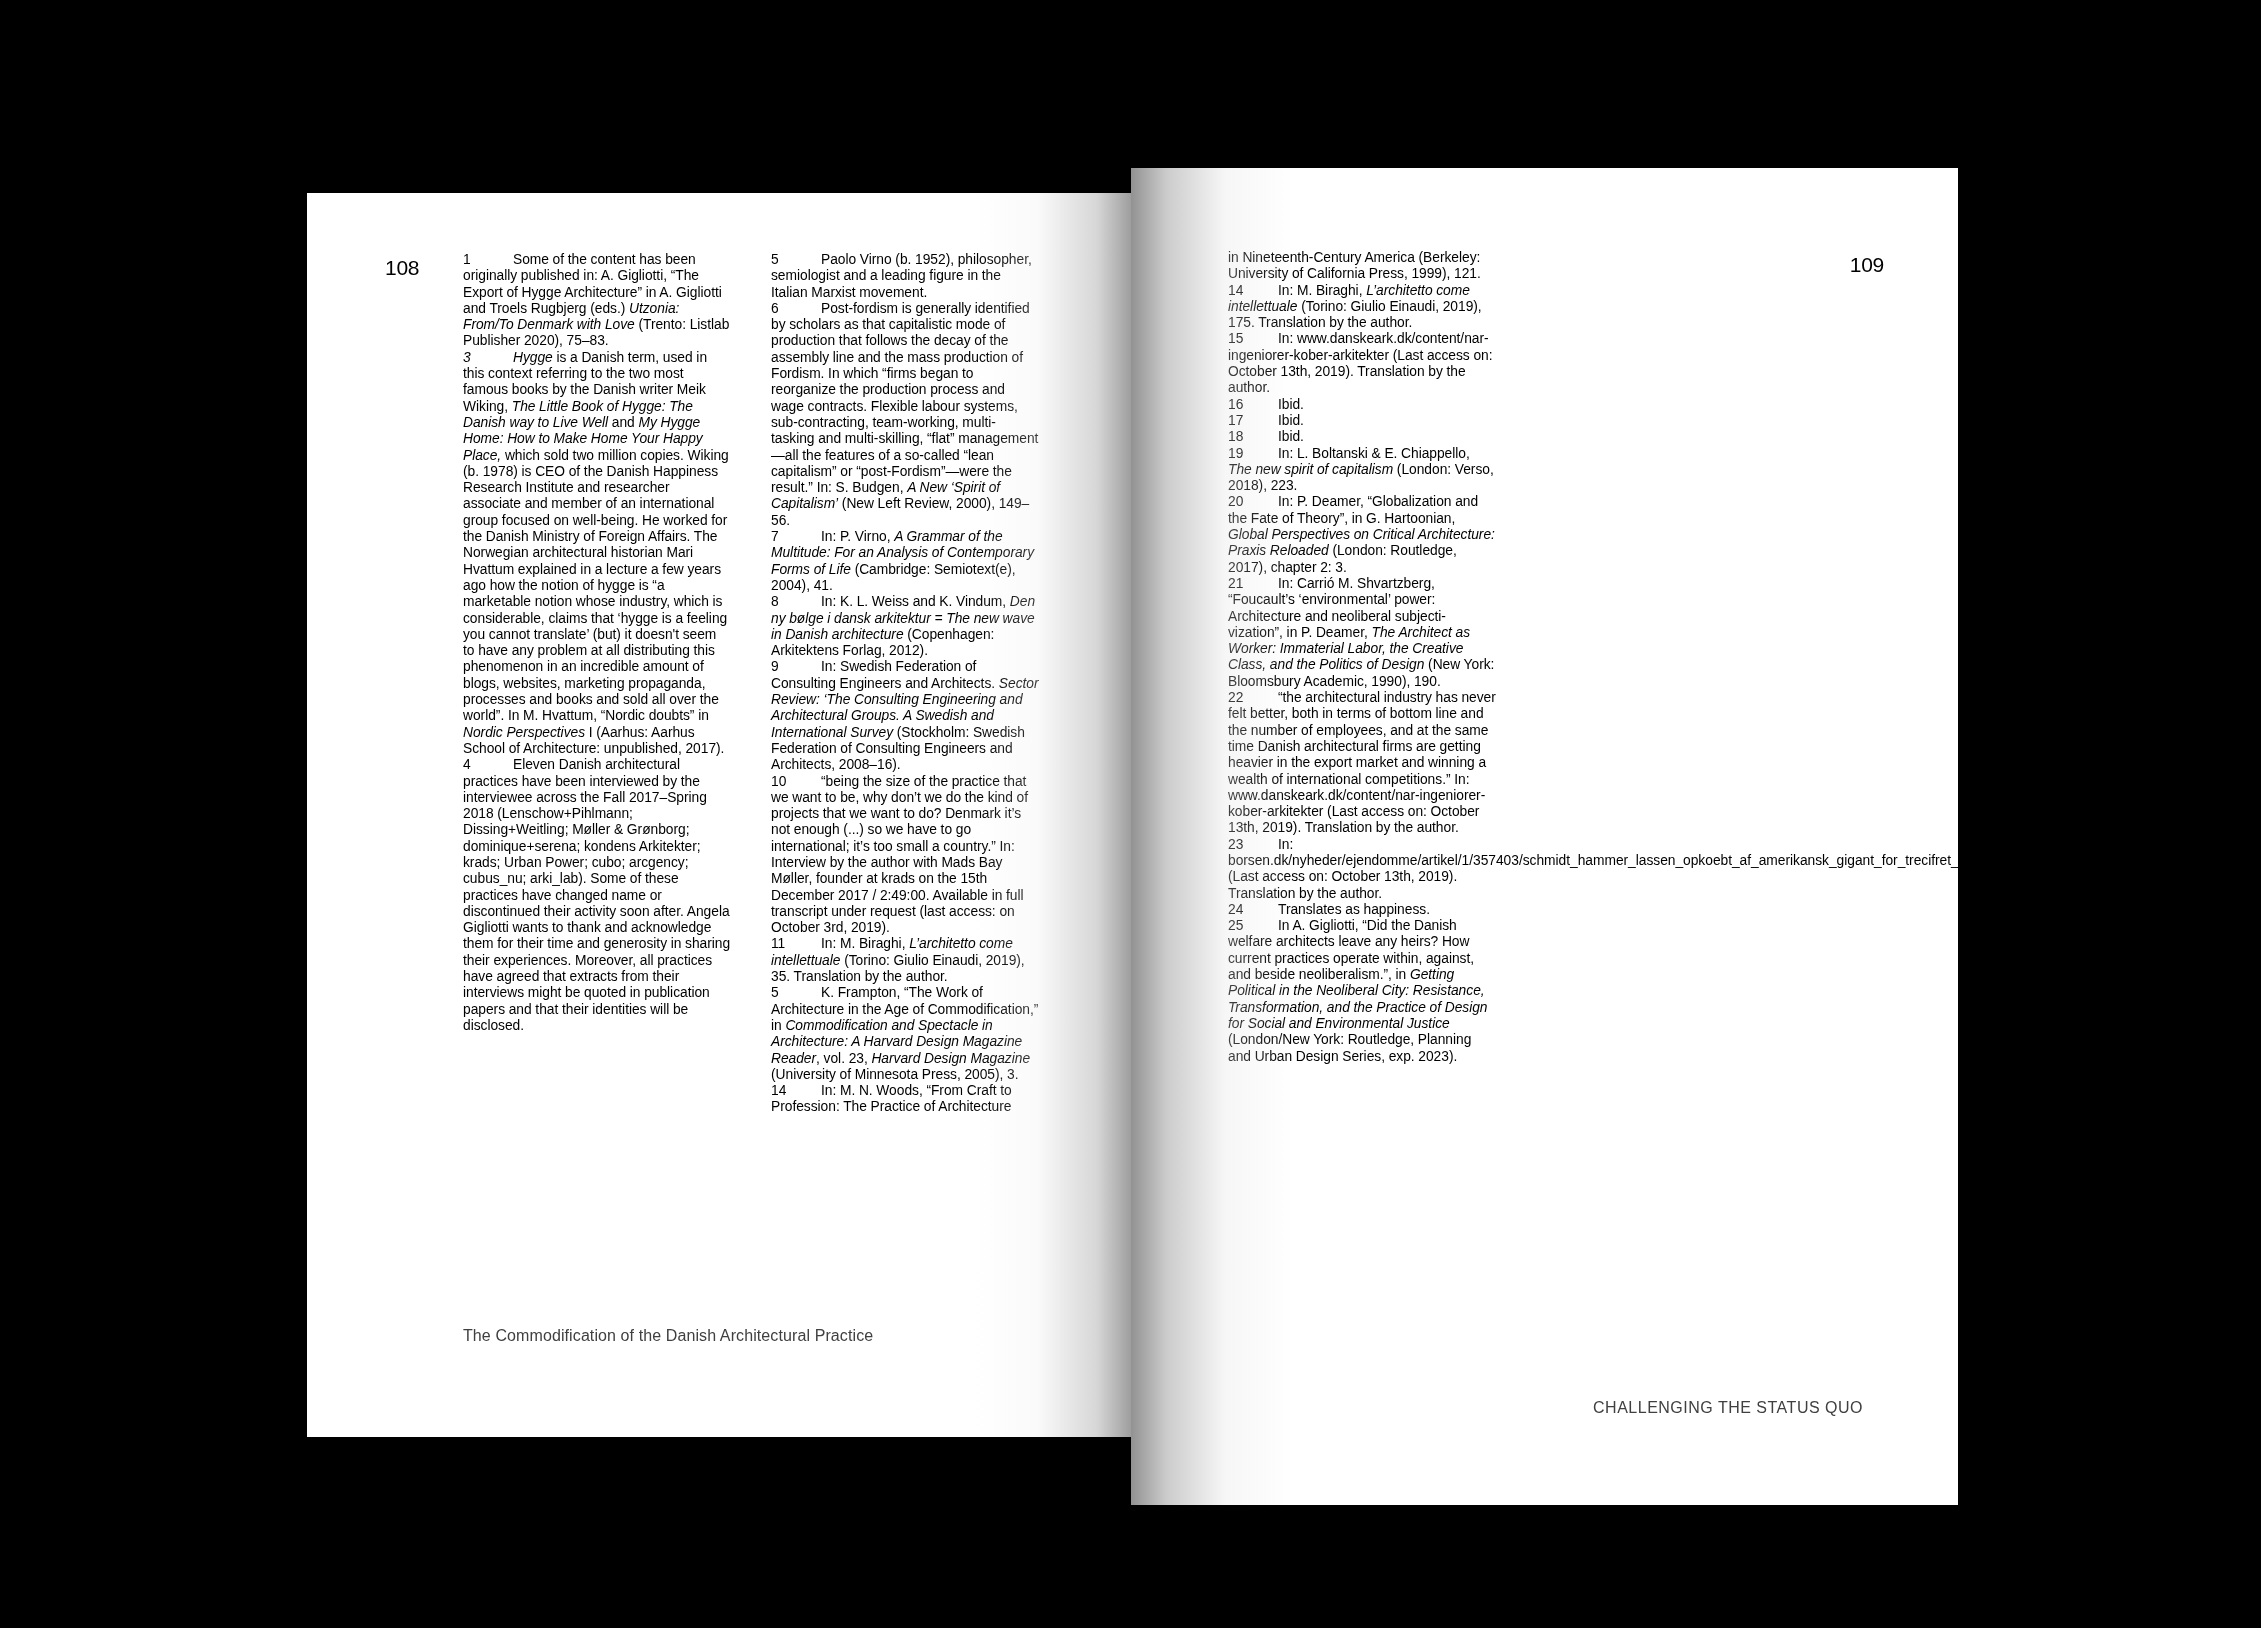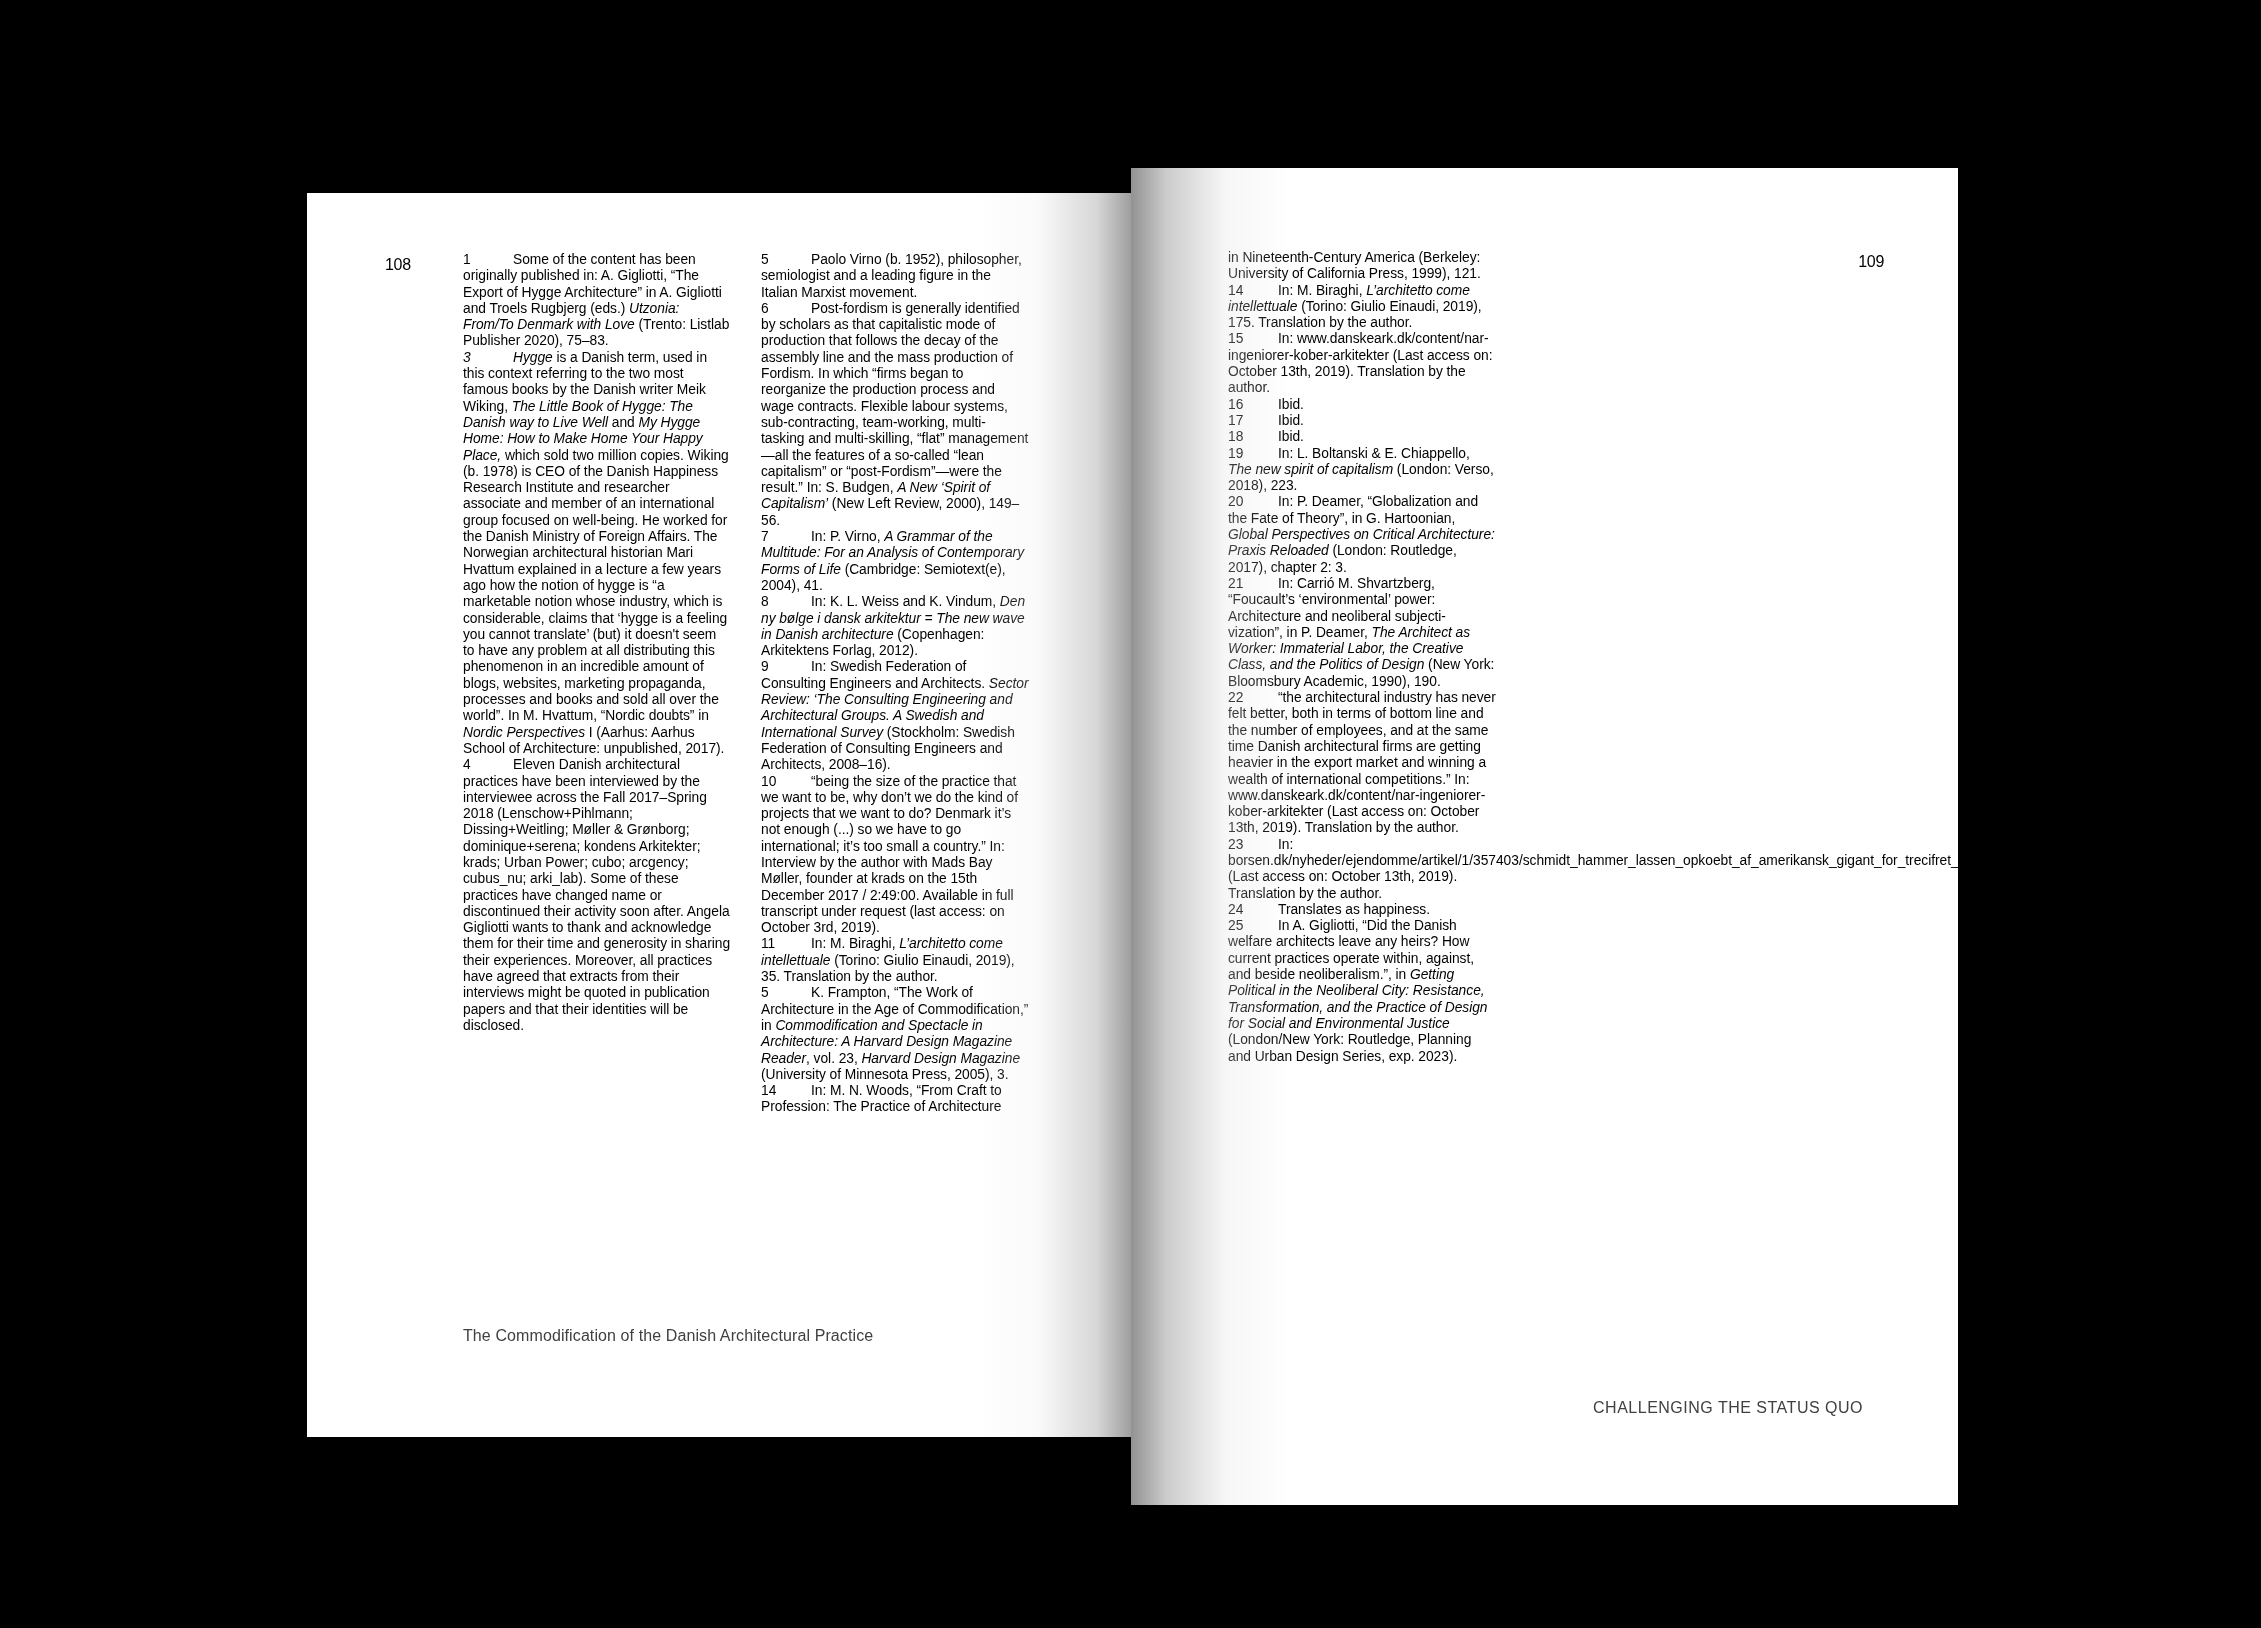--- a/index.html
+++ b/index.html
@@ -69,21 +69,21 @@
         rgba(140,140,140,0.95) 0%,
         rgba(182,182,182,0.70) 22%,
         rgba(226,226,226,0.30) 58%,
         rgba(255,255,255,0) 100%);
     pointer-events: none;
   }
 
   
   .folio {
     position: absolute;
-    font-size: 16px;
+    font-size: 21px;
     line-height: 1;
     letter-spacing: -0.3px;
     color: #000;
     font-weight: 400;
   }
   .folio-left  { left: 78px;  top: 64px; }
   .folio-right { right: 74px; top: 86px; }
 
   .running-foot {
     position: absolute;
@@ -99,21 +99,21 @@
 
   
   .cols {
     position: absolute;
     display: flex;
   }
   .cols-left {
     left: 156px;
     top: 59px;
     width: 571px;
-    gap: 30px;
+    gap: 40px;
   }
   .cols-right {
     left: 97px;
     top: 82px;
     width: 571px;
     gap: 34px;
   }
 
   .col {
     width: 268px;

